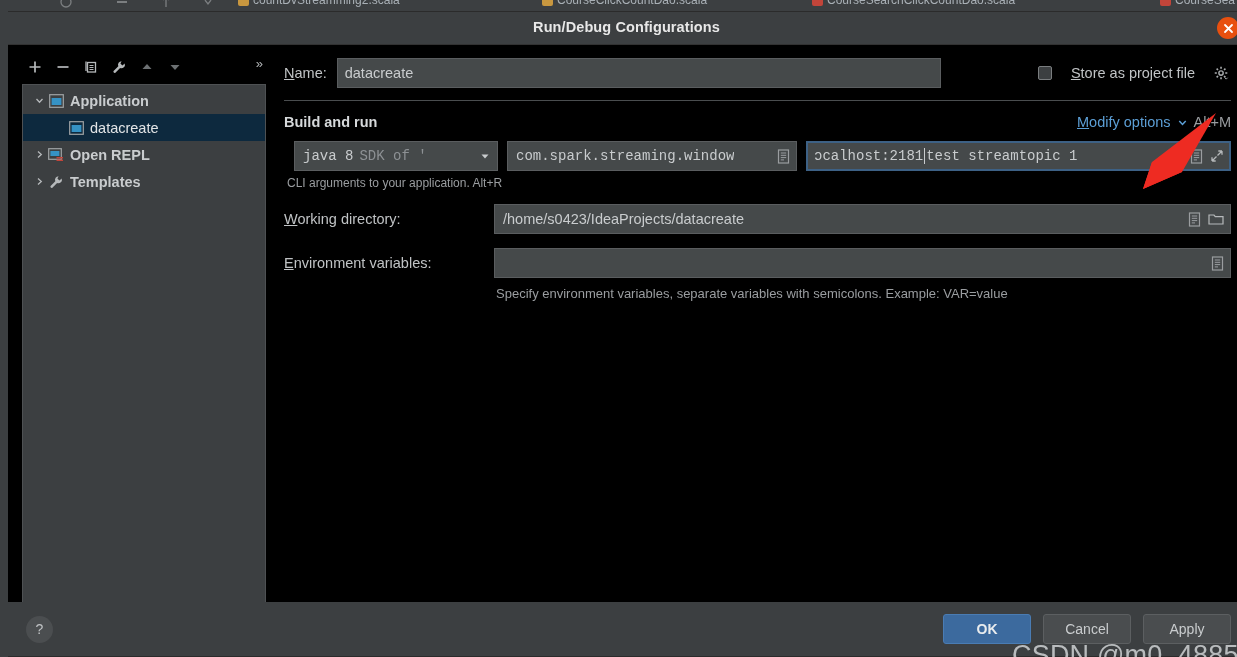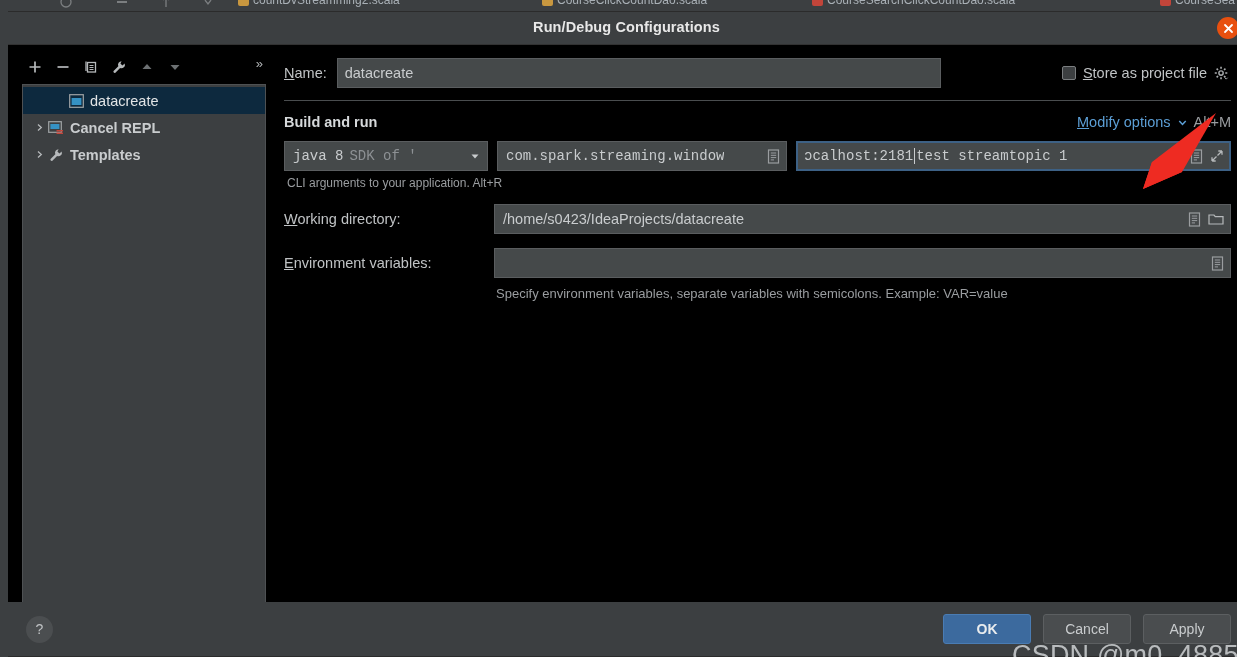--- a/index.html
+++ b/index.html
@@ -147,21 +147,21 @@
     font-size: 14.5px;
     font-family: "Liberation Sans", sans-serif;
     height: 30px;
     padding: 0 7px;
     outline: none;
     width: 100%;
   }
   .name-field-wrap { margin-left: 10px; width: 604px; flex: 0 0 604px; }
   .store-wrap {
     margin-left: auto;
-    display: flex; align-items: center; gap: 7px;
+    display: flex; align-items: center; gap: 19px;
     white-space: nowrap;
     padding-right: 2px;
   }
   .cbx {
     width: 14px; height: 14px;
     border: 1px solid #7a7d7f; background: #3c3f41;
     border-radius: 2px; cursor: pointer;
   }
   .gear-ic { cursor: pointer; display: flex; align-items: center; }
 
@@ -200,21 +200,21 @@
     display: flex; align-items: center;
     padding: 0 6px 0 8px;
     font-family: "Liberation Mono", monospace;
     font-size: 14px;
     color: #c9ccce;
     cursor: pointer;
     white-space: nowrap;
     overflow: hidden;
   }
   .combo .dim { color: #8d9194; }
-  .sdk-combo { width: 204px; flex: 0 0 204px; gap: 6px; }
+  .sdk-combo { width: 204px; flex: 0 0 204px; gap: 6px; margin-left: 10px; }
   .caret-dn { margin-left: auto; display:flex; }
   .main-combo {
     width: 290px; flex: 0 0 290px;
     justify-content: space-between;
   }
   .main-combo .txt { overflow: hidden; text-overflow: clip; }
   .args-field {
     flex: 1;
     height: 30px;
     background: #45494a;
@@ -411,20 +411,34 @@
             <svg width="16" height="16" viewBox="0 0 16 16">
               <path d="M3.5 6 L8 11 L12.5 6 Z" fill="#6c7072"></path>
             </svg>
           </div>
 
           <div class="tb-more">»</div>
         </div>
 
         <div class="tree">
 
+          <div class="trow lvl1">
+            <span class="tw">
+              <svg width="11" height="11" viewBox="0 0 11 11">
+                  <path d="M2.5 4 L5.5 7.3 L8.5 4" stroke="#b6b9bb" stroke-width="1.3" fill="none"></path>
+                </svg>
+            </span>
+            <span class="ticon">
+              <svg width="15" height="14" viewBox="0 0 15 14">
+                <rect x="0.7" y="0.7" width="13.6" height="12.6" fill="none" stroke="#9fa3a5" stroke-width="1.2"></rect>
+                <rect x="2.6" y="4" width="9.8" height="7" fill="#3592c4"></rect>
+              </svg>
+            </span>
+            <span class="tlabel">Application</span>
+          </div>
 
           <div class="trow lvl2 sel">
             <span class="ticon">
               <svg width="15" height="14" viewBox="0 0 15 14">
                 <rect x="0.7" y="0.7" width="13.6" height="12.6" fill="none" stroke="#9fa3a5" stroke-width="1.2"></rect>
                 <rect x="2.6" y="4" width="9.8" height="7" fill="#3592c4"></rect>
               </svg>
             </span>
             <span class="tlabel">datacreate</span>
           </div>
@@ -435,21 +449,21 @@
                   <path d="M4 2.5 L7.3 5.5 L4 8.5" stroke="#b6b9bb" stroke-width="1.3" fill="none"></path>
                 </svg>
             </span>
             <span class="ticon">
               <svg width="16" height="14" viewBox="0 0 16 14">
                 <rect x="0.7" y="0.7" width="12.6" height="10.6" fill="none" stroke="#9fa3a5" stroke-width="1.2"></rect>
                 <rect x="2.4" y="3" width="9" height="5" fill="#3592c4"></rect>
                 <path d="M8.5 9.5 L15 9.5 M8.5 11 L15 11 M8.5 12.5 L15 12.5" stroke="#c2453a" stroke-width="1.1"></path>
               </svg>
             </span>
-            <span class="tlabel">Cancel REPL</span>
+            <span class="tlabel">Open REPL</span>
           </div>
 
           <div class="trow lvl1">
             <span class="tw">
               <svg width="11" height="11" viewBox="0 0 11 11">
                   <path d="M4 2.5 L7.3 5.5 L4 8.5" stroke="#b6b9bb" stroke-width="1.3" fill="none"></path>
                 </svg>
             </span>
             <span class="ticon">
               <svg width="16" height="16" viewBox="0 0 16 16">

